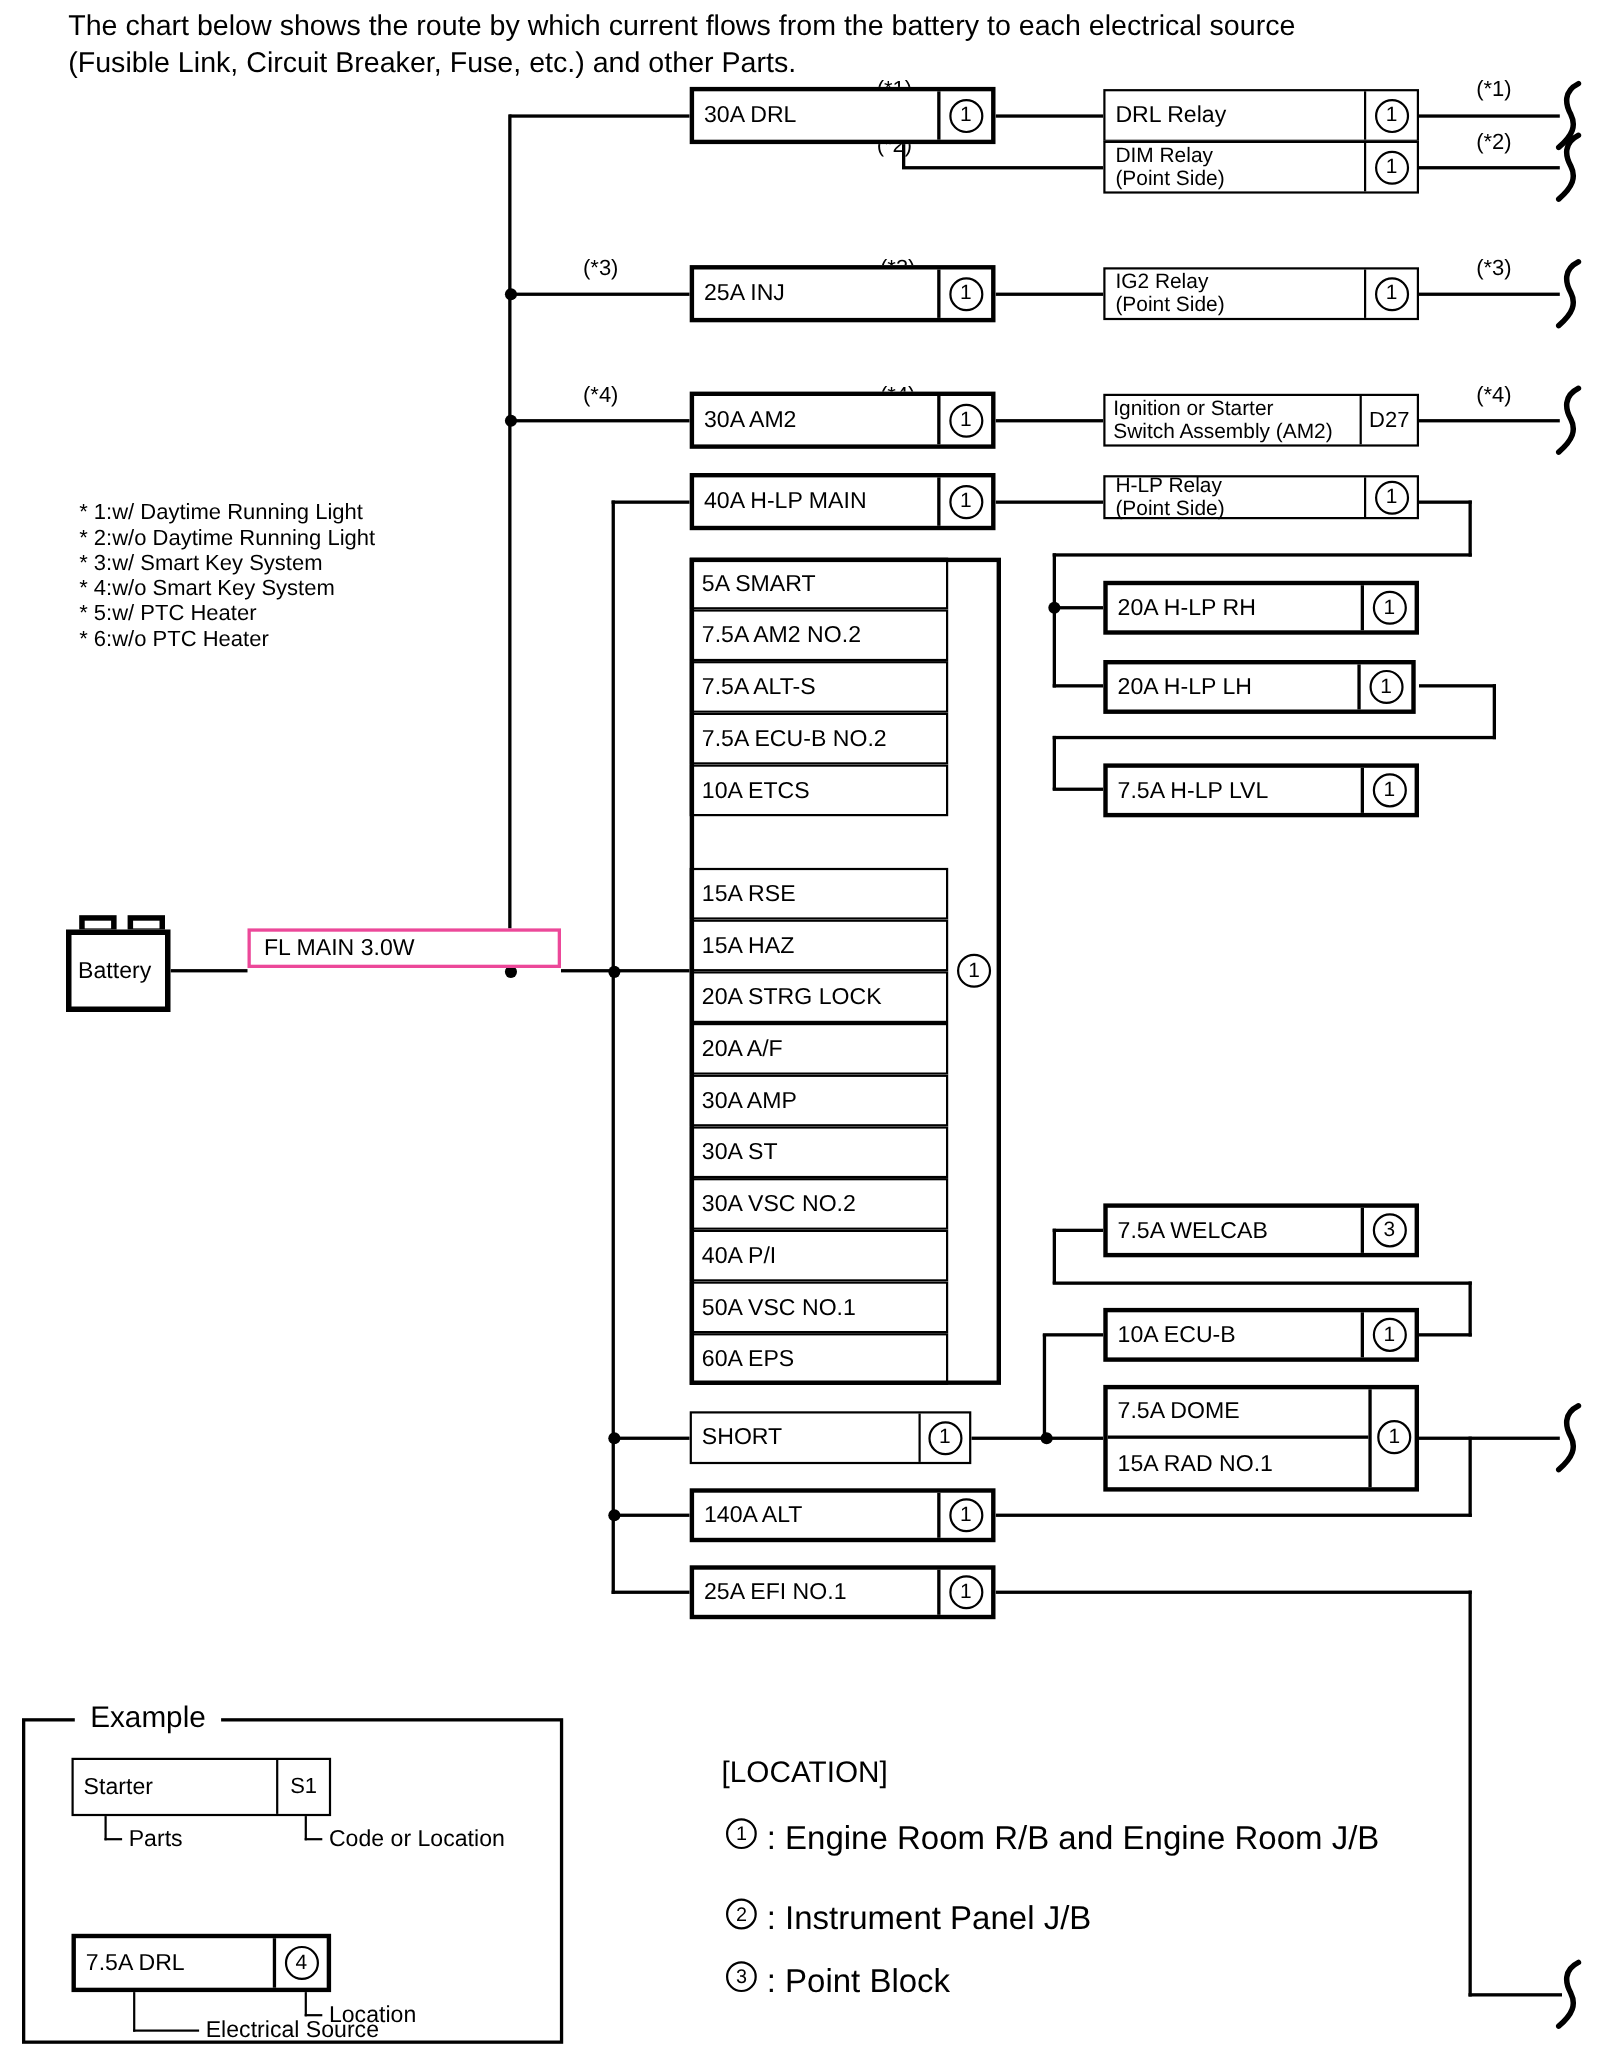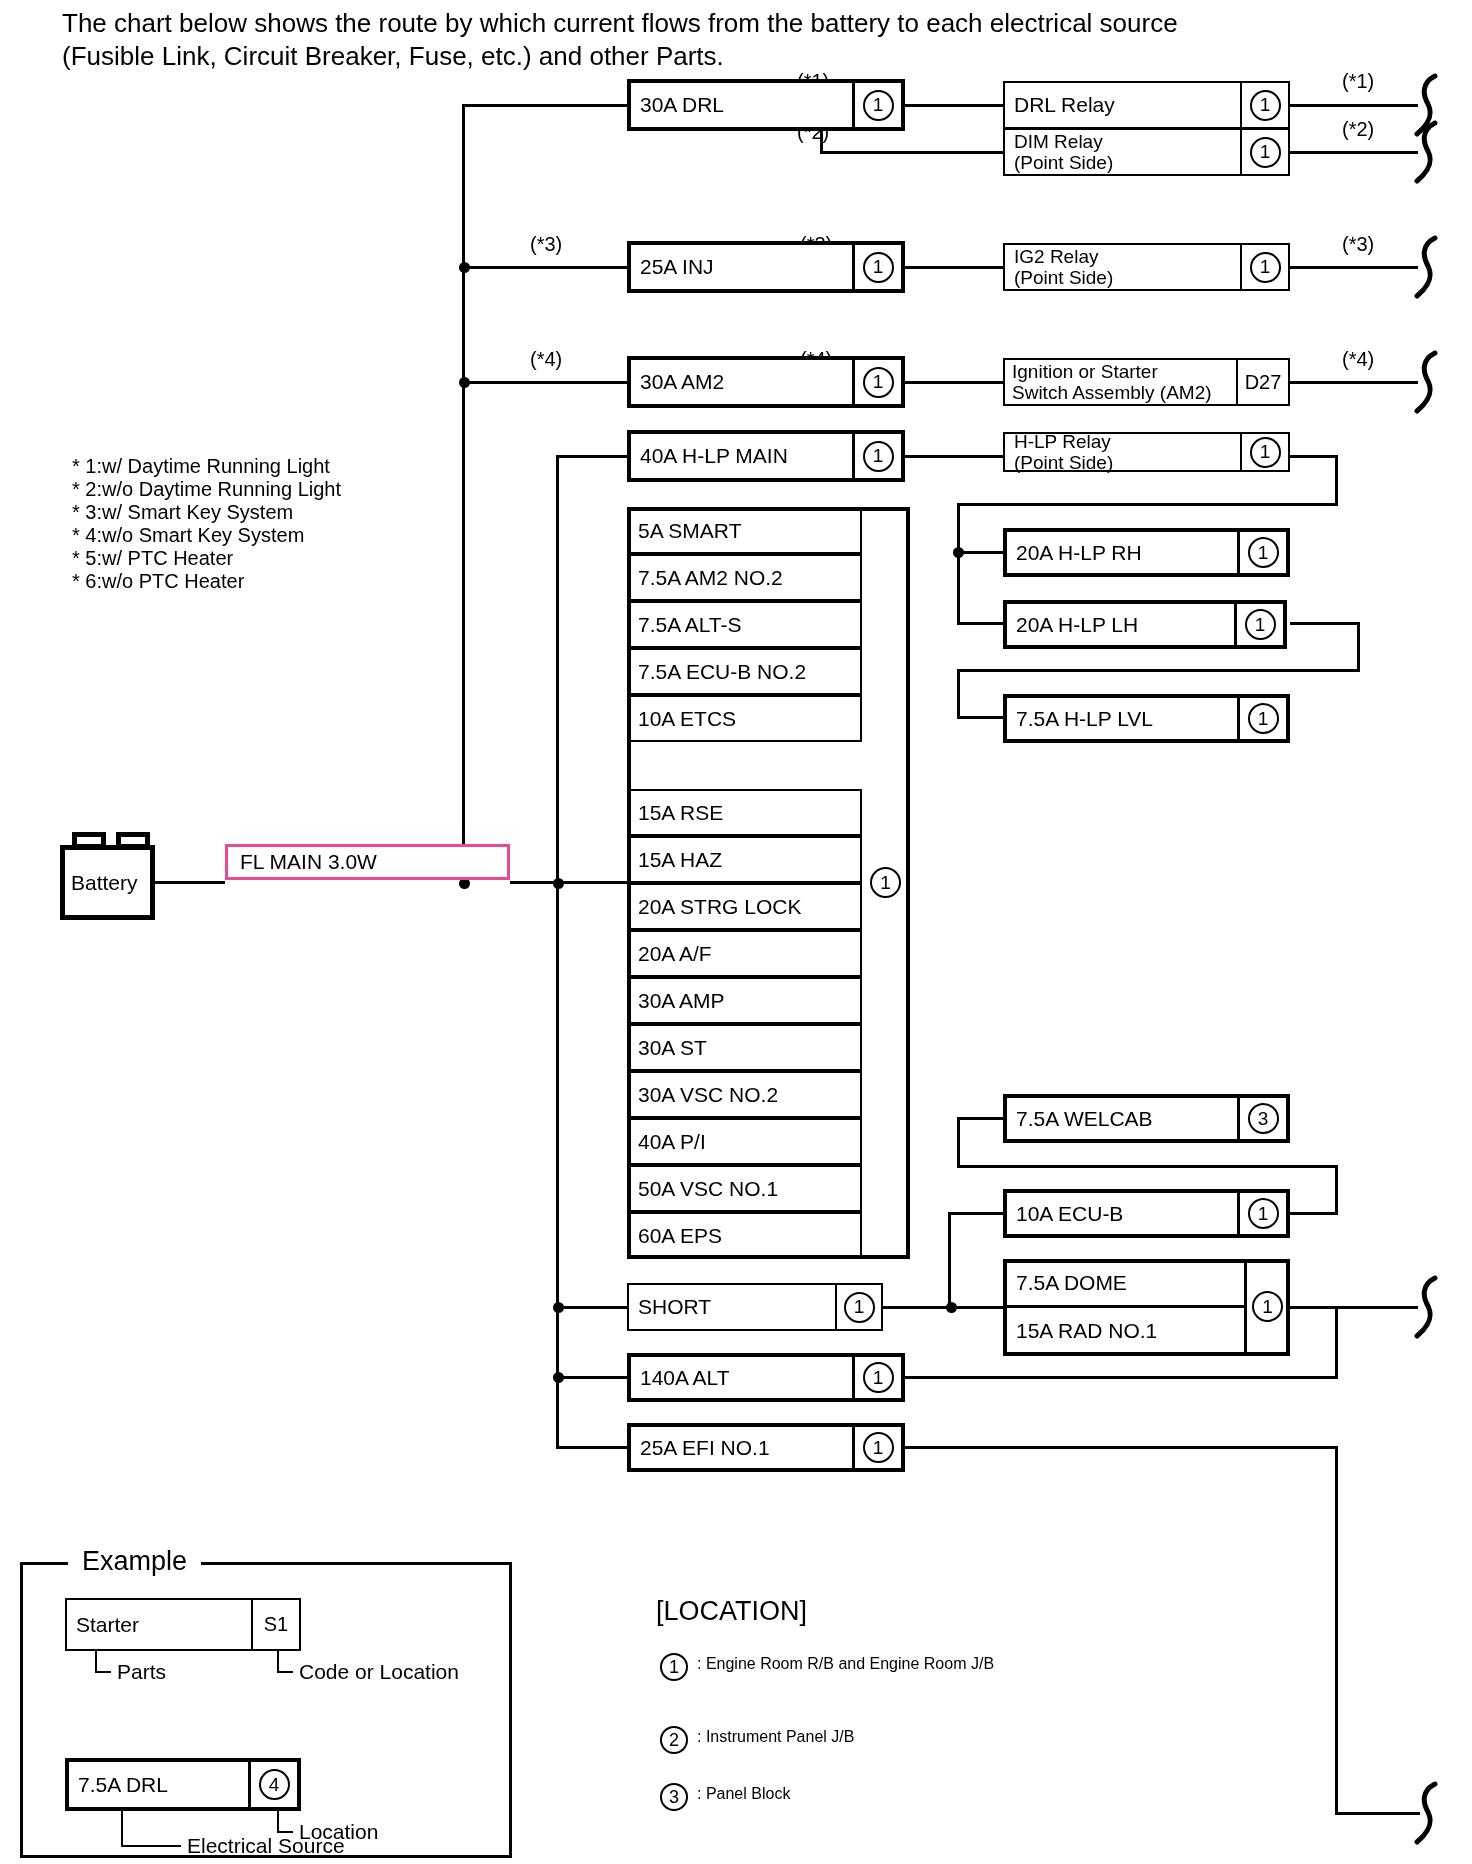--- a/index.html
+++ b/index.html
@@ -18,21 +18,21 @@
   .box.thin .cell{border-left-width:2px}
   .circ{width:31px;height:31px;border:2px solid #000;border-radius:50%;display:flex;
         align-items:center;justify-content:center;font-size:19px;background:#fff;box-sizing:border-box}
   .ann{position:absolute;font-size:20px;white-space:nowrap}
   .stackrow{position:absolute;border:2px solid #000;box-sizing:border-box;display:flex;
             align-items:center;padding-left:9px;font-size:21px;width:235px;height:47px;background:#fff}
   .titleline{position:absolute;font-size:26px;white-space:nowrap}
   .noteline{position:absolute;font-size:20px;white-space:nowrap}
   .squig{position:absolute}
   .leadtxt{position:absolute;font-size:21px;white-space:nowrap}
-  .legend-text{position:absolute;font-size:16px;white-space:nowrap}
+  .legend-text{position:absolute;font-size:30px;white-space:nowrap}
   .legend-circ{position:absolute;width:28px;height:28px;border:2px solid #000;border-radius:50%;
                display:flex;align-items:center;justify-content:center;font-size:18px;box-sizing:border-box}
   .exlabel{position:absolute;font-size:27px;background:#fff;padding:0 14px;white-space:nowrap}
 </style>
 </head>
 <body>
 
 <div id="canvas">
 
   <div class="titleline" style="left:62px;top:41px">(Fusible Link, Circuit Breaker, Fuse, etc.) and other Parts.</div>
@@ -318,15 +318,15 @@
   <div class="wire" style="left:121px;top:1811px;width:2px;height:36px"></div>
   <div class="wire" style="left:121px;top:1845px;width:60px;height:2px"></div>
   <div class="leadtxt" style="left:187px;top:1834px">Electrical Source</div>
 
   <div class="legend-text" style="left:656px;top:1596px;font-size:27px">[LOCATION]</div>
   <span class="legend-circ" style="left:660px;top:1653px">1</span>
   <div class="legend-text" style="left:697px;top:1655px">: Engine Room R/B and Engine Room J/B</div>
   <span class="legend-circ" style="left:660px;top:1726px">2</span>
   <div class="legend-text" style="left:697px;top:1728px">: Instrument Panel J/B</div>
   <span class="legend-circ" style="left:660px;top:1783px">3</span>
-  <div class="legend-text" style="left:697px;top:1785px">: Panel Block</div>
+  <div class="legend-text" style="left:697px;top:1785px">: Point Block</div>
 
 </div>
 
 </body></html>

